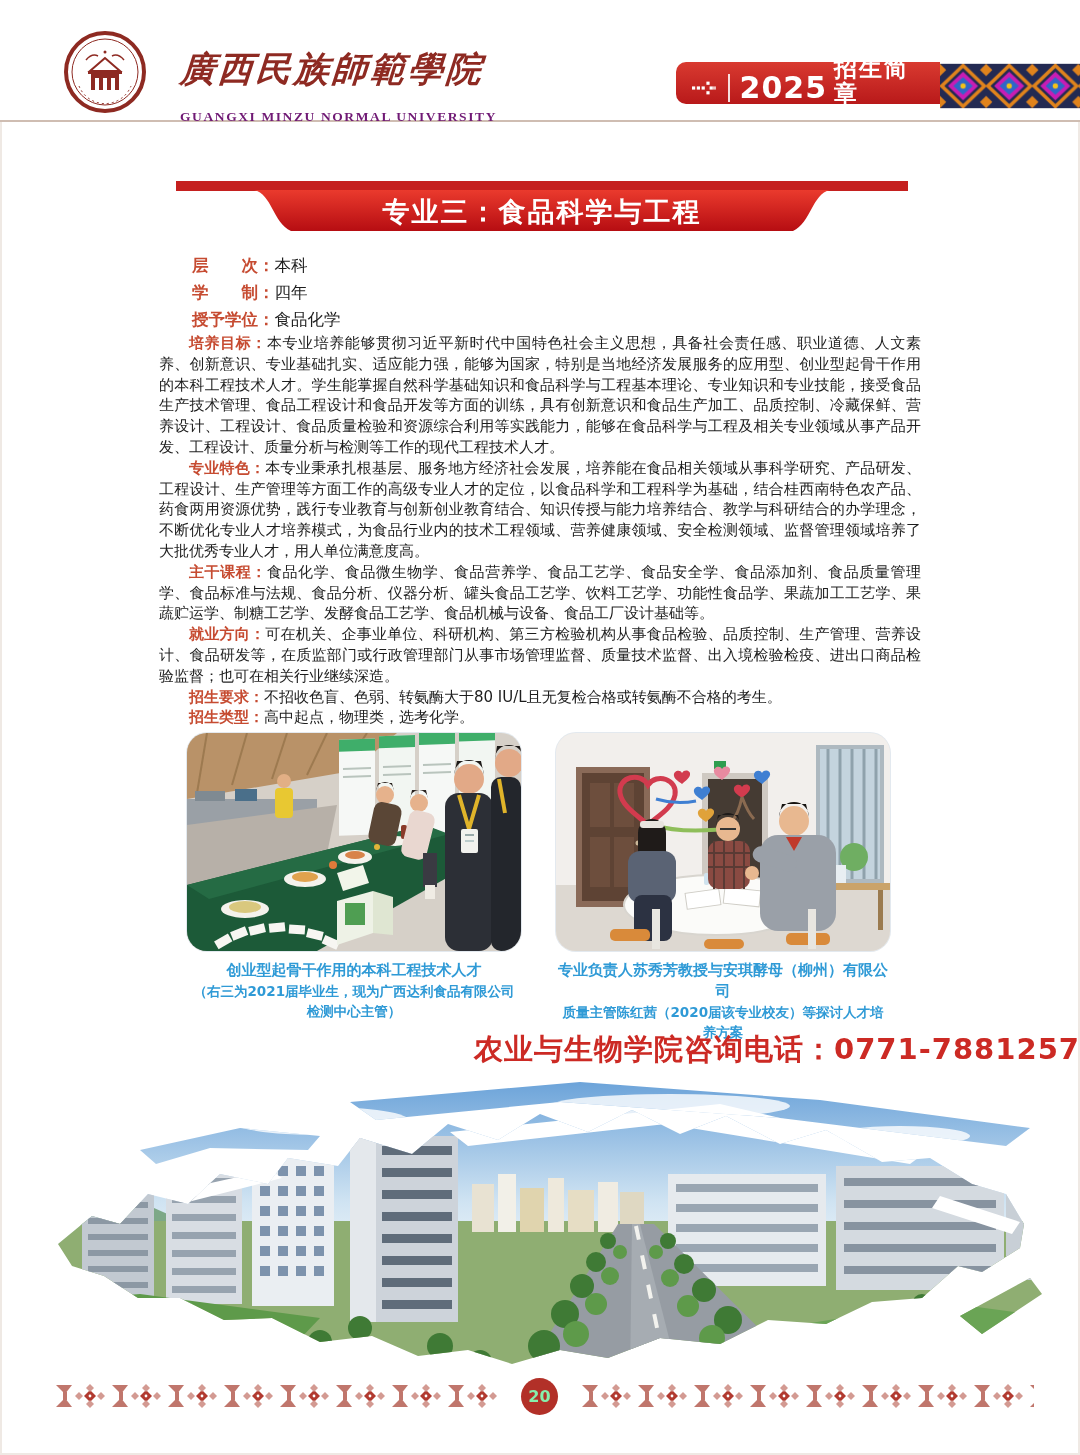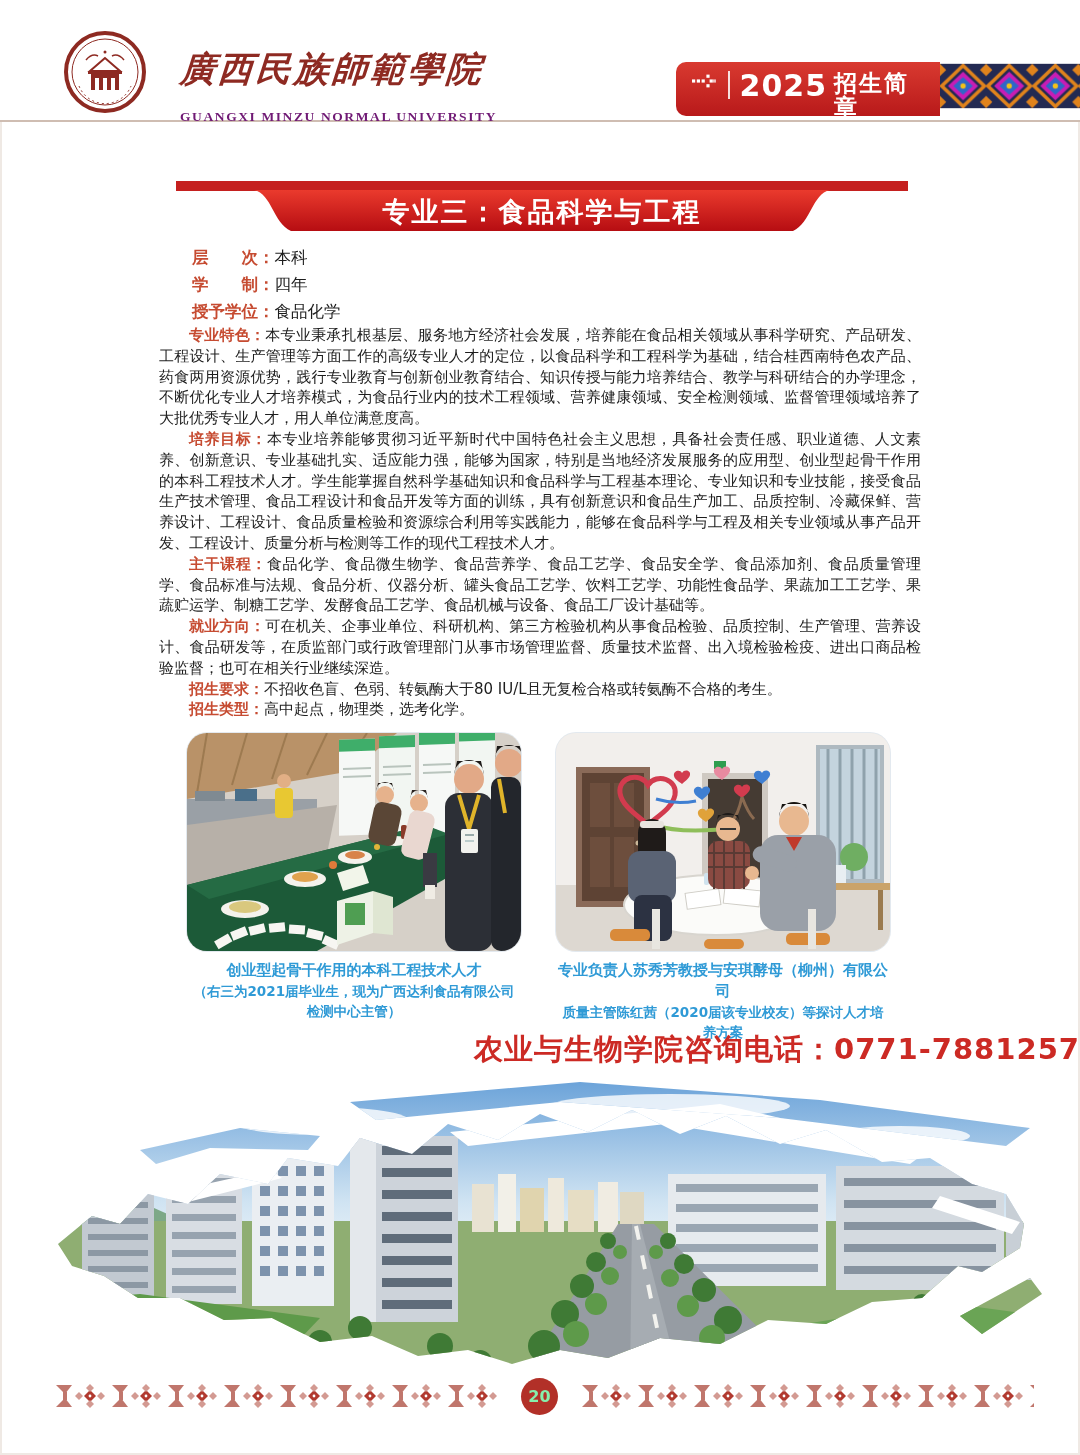--- a/index.html
+++ b/index.html
@@ -13,33 +13,33 @@
   
   .header { position:absolute; top:0; left:0; width:100%; height:122px; background:#fff; border-bottom:2px solid #cfbdb2; }
   .logo-seal { position:absolute; left:64px; top:30px; width:82px; height:84px; }
   .univ-names { position:absolute; left:180px; top:46px; }
   .univ-zh { font-family:"DejaVu Serif","Liberation Serif",serif; font-style:italic; font-weight:bold;
              font-size:35px; color:#8e2a22; letter-spacing:3px; transform:skewX(-4deg); }
   .univ-en { font-family:"Liberation Serif","DejaVu Serif",serif; font-weight:bold; font-size:13.5px;
              color:#701a75; letter-spacing:1.6px; margin-top:16px; }
   .badge-wrap { position:absolute; left:676px; top:62px; height:47px; display:flex; }
   .badge-red { background:linear-gradient(#d93a30,#b8191a); border-radius:10px 0 0 10px;
-               display:flex; padding:9px 12px 0 16px; height:54px; }
+               display:flex; align-items:center; padding:9px 12px 0 16px; height:42px; }
   .badge-divider { width:2px; height:28px; background:rgba(255,255,255,.85); margin:0 10px 0 12px; }
   .badge-year { color:#fff; font-size:30px; font-weight:bold; letter-spacing:1px; line-height:1; }
   .badge-zh-col { display:flex; flex-direction:column; margin-left:7px; }
   .badge-zh { color:#fff; font-size:23px; font-weight:bold; letter-spacing:2px; line-height:1.05; }
   .badge-sub { color:rgba(255,255,255,.85); font-size:5.5px; letter-spacing:.6px; margin-top:2px; }
   .ethnic-strip { height:50px; margin-top:-1.5px; }
 
   
   .banner { position:absolute; top:181px; left:176px; width:732px; height:62px; }
 
   
-  .content { position:absolute; left:159px; top:244px; width:762px; color:#1d1d1d; text-align:justify; }
+  .content { position:absolute; left:159px; top:252px; width:762px; color:#1d1d1d; text-align:justify; }
   .field { font-size:16.5px; line-height:27px; margin-left:2em; }
   .f-label { color:#c64b31; font-weight:bold; }
   .f-value { color:#1d1d1d; }
   .para { font-size:15px; line-height:20.8px; text-indent:2em; margin:0; }
   .p-label { color:#c64b31; font-weight:bold; }
 
   
   .photos { position:absolute; top:733px; left:187px; width:704px; display:flex; gap:35px; }
   .photo-card { width:334px; }
   .photo { width:334px; height:218px; border-radius:20px; overflow:hidden; background:#e9e6e1;
@@ -147,22 +147,22 @@
     <div class="field">
       <span class="f-label">层　　次：</span><span class="f-value">本科</span>
     </div>
     <div class="field">
       <span class="f-label">学　　制：</span><span class="f-value">四年</span>
     </div>
     <div class="field">
       <span class="f-label">授予学位：</span><span class="f-value">食品化学</span>
     </div>
 
+    <p class="para"><span class="p-label">培养目标：</span><span class="p-text">本专业培养能够贯彻习近平新时代中国特色社会主义思想，具备社会责任感、职业道德、人文素养、创新意识、专业基础扎实、适应能力强，能够为国家，特别是当地经济发展服务的应用型、创业型起骨干作用的本科工程技术人才。学生能掌握自然科学基础知识和食品科学与工程基本理论、专业知识和专业技能，接受食品生产技术管理、食品工程设计和食品开发等方面的训练，具有创新意识和食品生产加工、品质控制、冷藏保鲜、营养设计、工程设计、食品质量检验和资源综合利用等实践能力，能够在食品科学与工程及相关专业领域从事产品开发、工程设计、质量分析与检测等工作的现代工程技术人才。</span></p>
     <p class="para"><span class="p-label">专业特色：</span><span class="p-text">本专业秉承扎根基层、服务地方经济社会发展，培养能在食品相关领域从事科学研究、产品研发、工程设计、生产管理等方面工作的高级专业人才的定位，以食品科学和工程科学为基础，结合桂西南特色农产品、药食两用资源优势，践行专业教育与创新创业教育结合、知识传授与能力培养结合、教学与科研结合的办学理念，不断优化专业人才培养模式，为食品行业内的技术工程领域、营养健康领域、安全检测领域、监督管理领域培养了大批优秀专业人才，用人单位满意度高。</span></p>
-    <p class="para"><span class="p-label">培养目标：</span><span class="p-text">本专业培养能够贯彻习近平新时代中国特色社会主义思想，具备社会责任感、职业道德、人文素养、创新意识、专业基础扎实、适应能力强，能够为国家，特别是当地经济发展服务的应用型、创业型起骨干作用的本科工程技术人才。学生能掌握自然科学基础知识和食品科学与工程基本理论、专业知识和专业技能，接受食品生产技术管理、食品工程设计和食品开发等方面的训练，具有创新意识和食品生产加工、品质控制、冷藏保鲜、营养设计、工程设计、食品质量检验和资源综合利用等实践能力，能够在食品科学与工程及相关专业领域从事产品开发、工程设计、质量分析与检测等工作的现代工程技术人才。</span></p>
     <p class="para"><span class="p-label">主干课程：</span><span class="p-text">食品化学、食品微生物学、食品营养学、食品工艺学、食品安全学、食品添加剂、食品质量管理学、食品标准与法规、食品分析、仪器分析、罐头食品工艺学、饮料工艺学、功能性食品学、果蔬加工工艺学、果蔬贮运学、制糖工艺学、发酵食品工艺学、食品机械与设备、食品工厂设计基础等。</span></p>
     <p class="para"><span class="p-label">就业方向：</span><span class="p-text">可在机关、企事业单位、科研机构、第三方检验机构从事食品检验、品质控制、生产管理、营养设计、食品研发等，在质监部门或行政管理部门从事市场管理监督、质量技术监督、出入境检验检疫、进出口商品检验监督；也可在相关行业继续深造。</span></p>
     <p class="para"><span class="p-label">招生要求：</span><span class="p-text">不招收色盲、色弱、转氨酶大于80 IU/L且无复检合格或转氨酶不合格的考生。</span></p>
     <p class="para"><span class="p-label">招生类型：</span><span class="p-text">高中起点，物理类，选考化学。</span></p>
   </div>
 
   <div class="photos">
 
     <div class="photo-card">
       <div class="photo">

